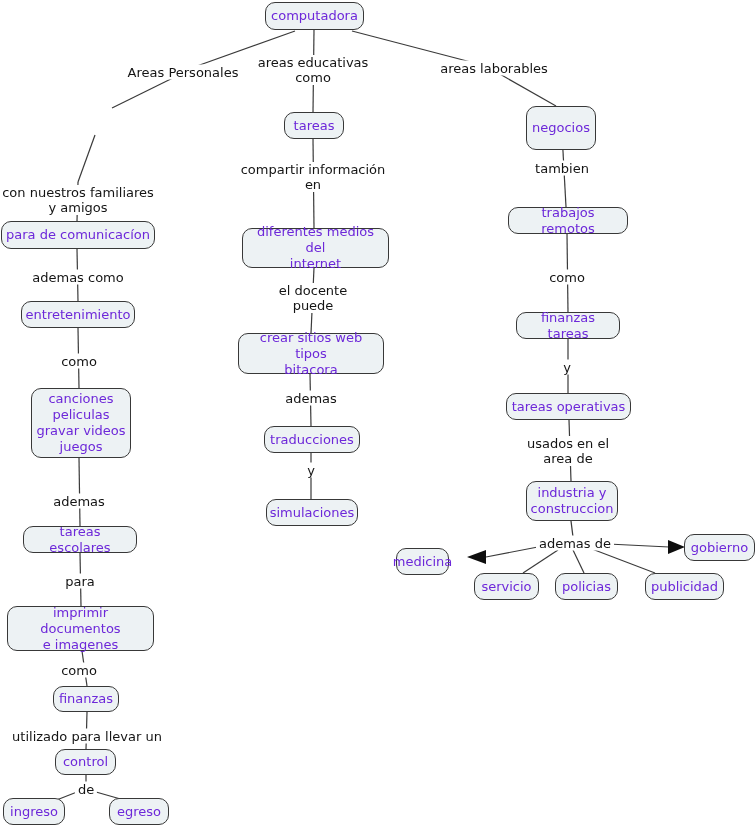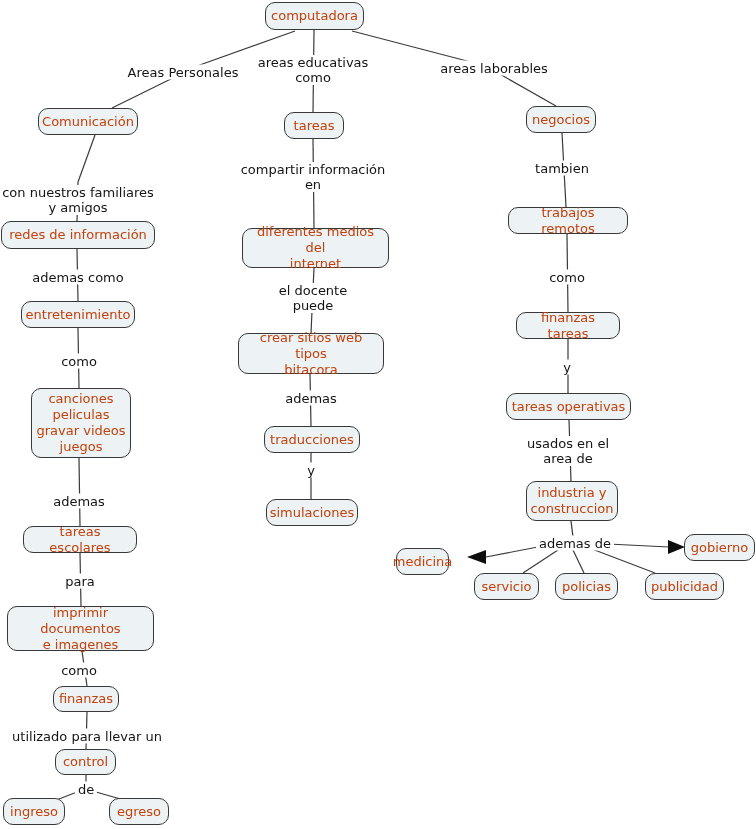--- a/index.html
+++ b/index.html
@@ -26,21 +26,21 @@
     position: absolute;
     box-sizing: border-box;
     background: #edf2f4;
     border: 1px solid #383838;
     border-radius: 10px;
     display: flex;
     align-items: center;
     justify-content: center;
     font-size: 13px;
     line-height: 16px;
-    color: #c2410c;
+    color: #6d28d9;
     text-align: center;
     white-space: pre-line;
     padding: 1px 4px;
   }
   .edge-label {
     position: absolute;
     transform: translate(-50%, -50%);
     background: #ffffff;
     padding: 0 3px;
     font-size: 13px;
@@ -115,24 +115,23 @@
   <div class="edge-label" style="left:311px;top:398px">ademas</div>
   <div class="edge-label" style="left:568px;top:451px">usados en el
 area de</div>
   <div class="edge-label" style="left:80px;top:581px">para</div>
   <div class="edge-label" style="left:79px;top:670px">como</div>
   <div class="edge-label" style="left:87px;top:736px">utilizado para llevar un</div>
   <div class="edge-label" style="left:86px;top:789px">de</div>
   <div class="edge-label" style="left:575px;top:543px">ademas de</div>
 
   <div class="node" style="left:265px;top:2px;width:99px;height:28px">computadora</div>
-  <div class="node" style="left:38px;top:108px;width:100px;height:27px">Comunicación</div>
   <div class="node" style="left:284px;top:112px;width:60px;height:27px">tareas</div>
-  <div class="node" style="left:526px;top:106px;width:70px;height:27px">negocios</div>
-  <div class="node" style="left:1px;top:221px;width:154px;height:28px">redes de información</div>
+  <div class="node" style="left:526px;top:106px;width:70px;height:44px">negocios</div>
+  <div class="node" style="left:1px;top:221px;width:154px;height:28px">para de comunicacíon</div>
   <div class="node" style="left:21px;top:301px;width:114px;height:27px">entretenimiento</div>
   <div class="node" style="left:31px;top:388px;width:100px;height:70px">canciones
 peliculas
 gravar videos
 juegos</div>
   <div class="node" style="left:23px;top:526px;width:114px;height:27px">tareas escolares</div>
   <div class="node" style="left:7px;top:606px;width:147px;height:45px">imprimir documentos
 e imagenes</div>
   <div class="node" style="left:53px;top:686px;width:66px;height:26px">finanzas</div>
   <div class="node" style="left:55px;top:749px;width:61px;height:26px">control</div>

